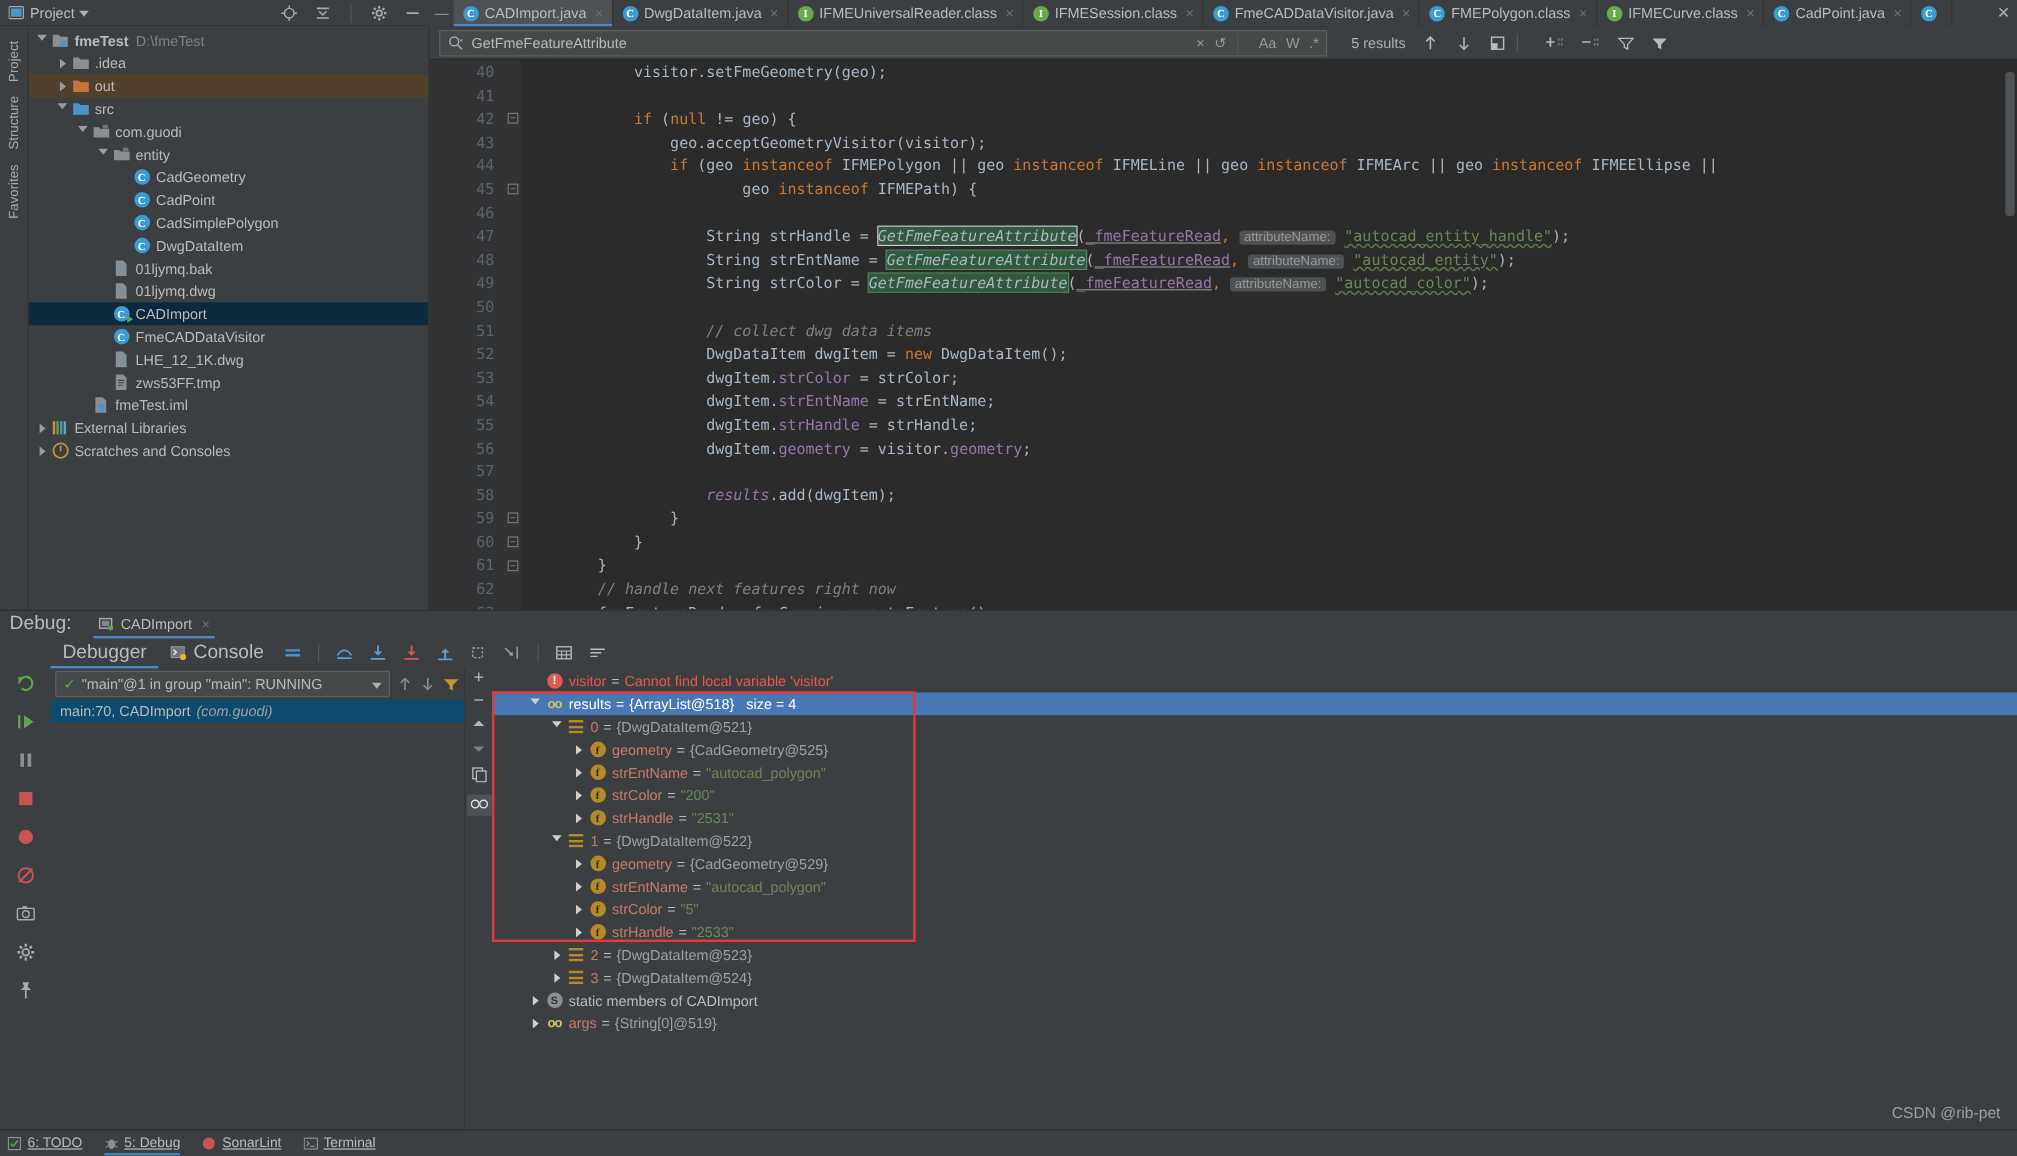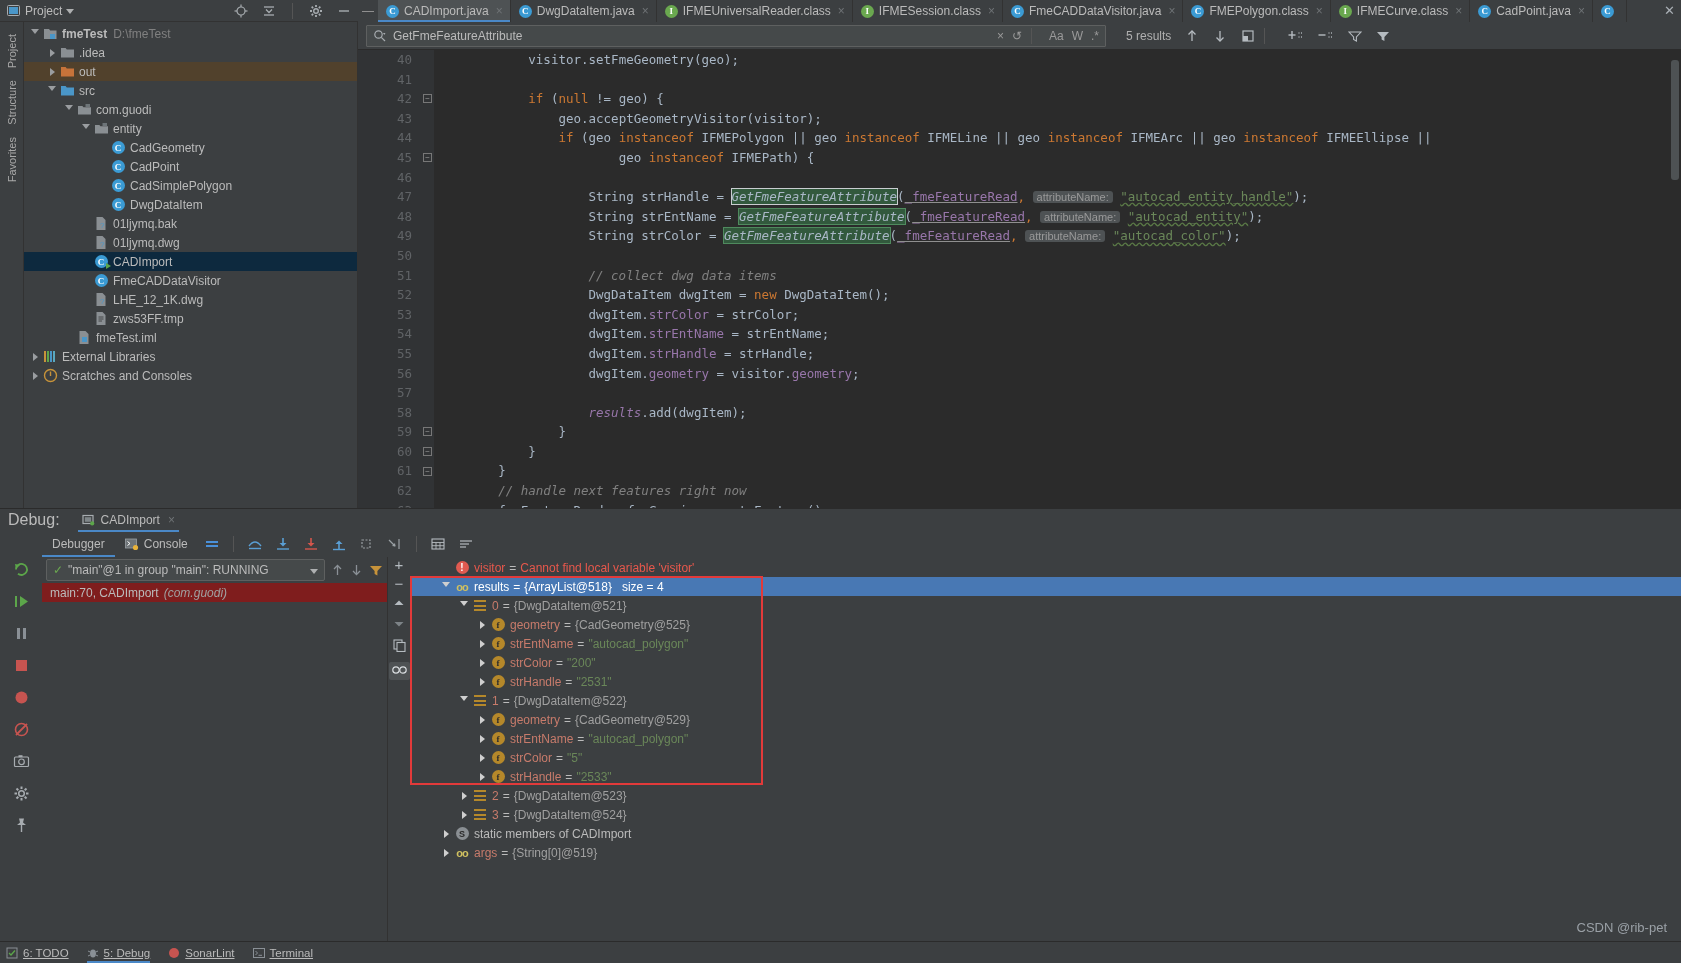--- a/index.html
+++ b/index.html
@@ -162,21 +162,21 @@
     display:flex; align-items:center; height: 23px; padding: 0 8px; position: relative; color:#bbbbbb;
   }
   .dbg-tab.active::after { content:""; position:absolute; left:4px; right:4px; bottom:0; height:2px; background:#4a88c7; }
   .dbg-tab .tclose { margin-left: 8px; color:#6f7376; }
 
   .dbg-toolrow { height: 26px; display:flex; align-items:center; background:#3c3f41; }
   .dbg-left-gutter { width: 42px; flex: 0 0 42px; }
   .dbg-tabs2 { display:flex; align-items:center; }
   .dbg-stab {
     padding: 0 10px; height: 26px; display:flex; align-items:center; color:#bbbbbb;
-    font-size:12px; position:relative;
+    font-size:16px; position:relative;
   }
   .dbg-stab.active::after { content:""; position:absolute; left:0; right:0; bottom:0; height:2px; background:#4a88c7; }
   .dbg-stab .cicon-console { margin-right:5px; display:flex; }
   .tsep { width:1px; height:16px; background:#555; margin: 0 7px; }
   .tbtn { margin: 0 6px; display:flex; align-items:center; }
 
   .dbg-body { flex: 1; display: flex; min-height:0; }
   .dbg-sidebar {
     width: 42px; flex: 0 0 42px; background:#3c3f41; display:flex; flex-direction:column;
     align-items:center; padding-top: 4px; gap: 12px;
@@ -188,21 +188,21 @@
   .thread-combo {
     flex: 1; height: 22px; background:#45494a; border:1px solid #5e6060; display:flex; align-items:center;
     padding: 0 6px; color:#bbbbbb; font-size:12px; border-radius:2px; white-space:nowrap; overflow:hidden;
   }
   .thread-combo .chk { color:#6aa84f; margin-right:5px; }
   .thread-arrow-btn { margin-left:6px; display:flex; align-items:center; }
   .frame-item {
     height: 19px; display:flex; align-items:center; padding-left: 8px; font-size: 12px;
     color:#bbbbbb; white-space:nowrap;
   }
-  .frame-item.sel { background:#7f1d1d; }
+  .frame-item.sel { background:#0c4a6e; }
   .frame-item .pkg { color:#a0a0a0; font-style: italic; margin-left: 5px; }
 
   .vars-col { flex: 1; display:flex; flex-direction:column; background:#3c3f41; min-width:0; position:relative; }
   .vars-tools { width: 22px; flex: 0 0 22px; background:#3c3f41; display:flex; flex-direction:column;
                 align-items:center; padding-top:2px; gap:7px; }
   .vars-inner { flex:1; display:flex; min-height:0; }
   .vars-list { flex:1; background:#3c3f41; overflow:hidden; position:relative; padding-top:1px; }
   .vrow { height: 19px; display:flex; align-items:center; white-space:nowrap; font-size:12px; }
   .vrow.sel { background:#4878b4; }
   .varrow { width: 16px; flex: 0 0 16px; display:flex; align-items:center; justify-content:center; }

